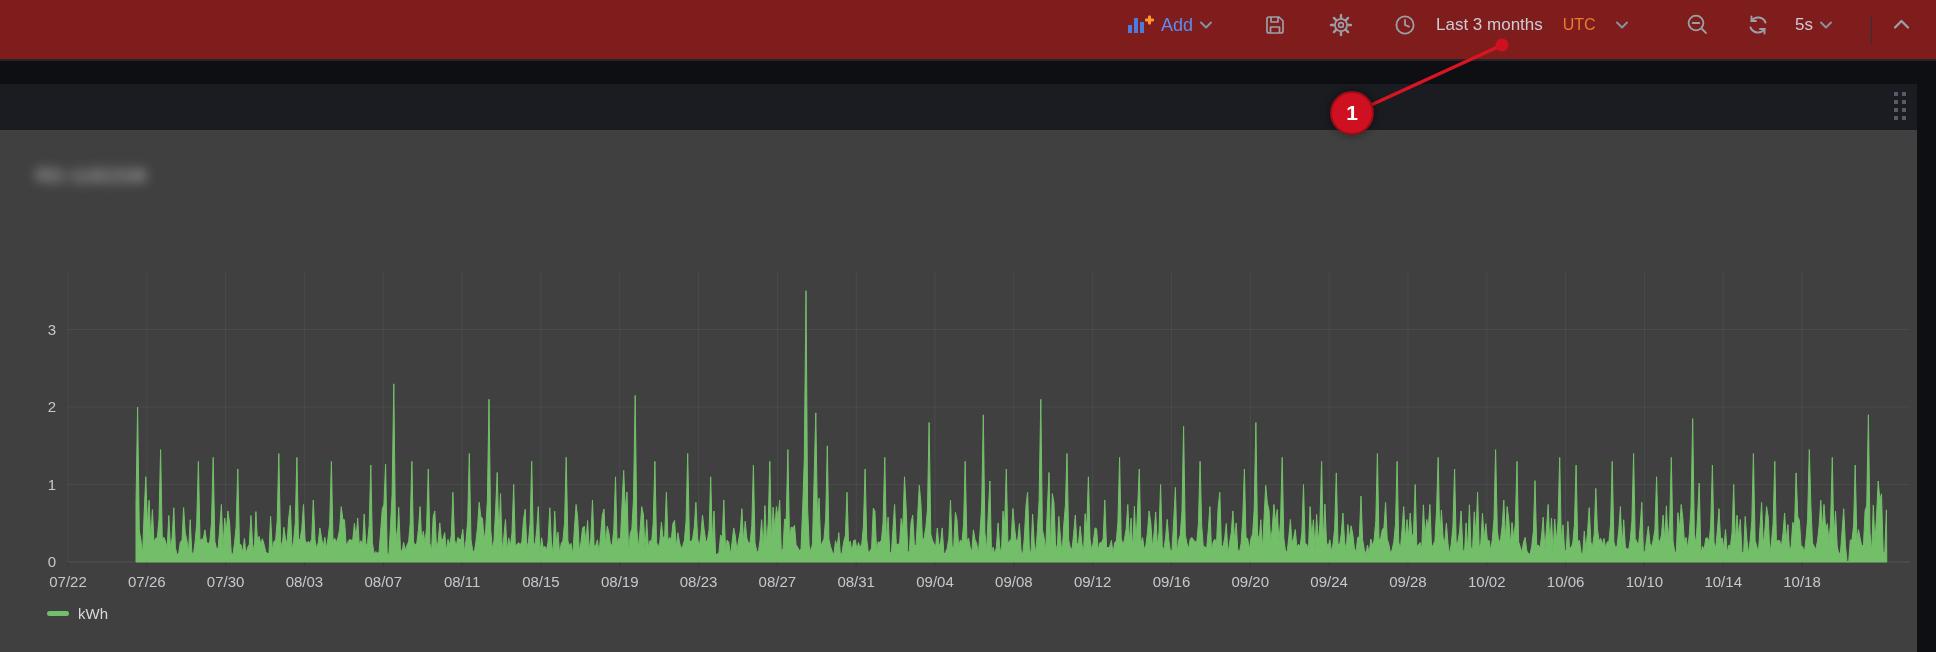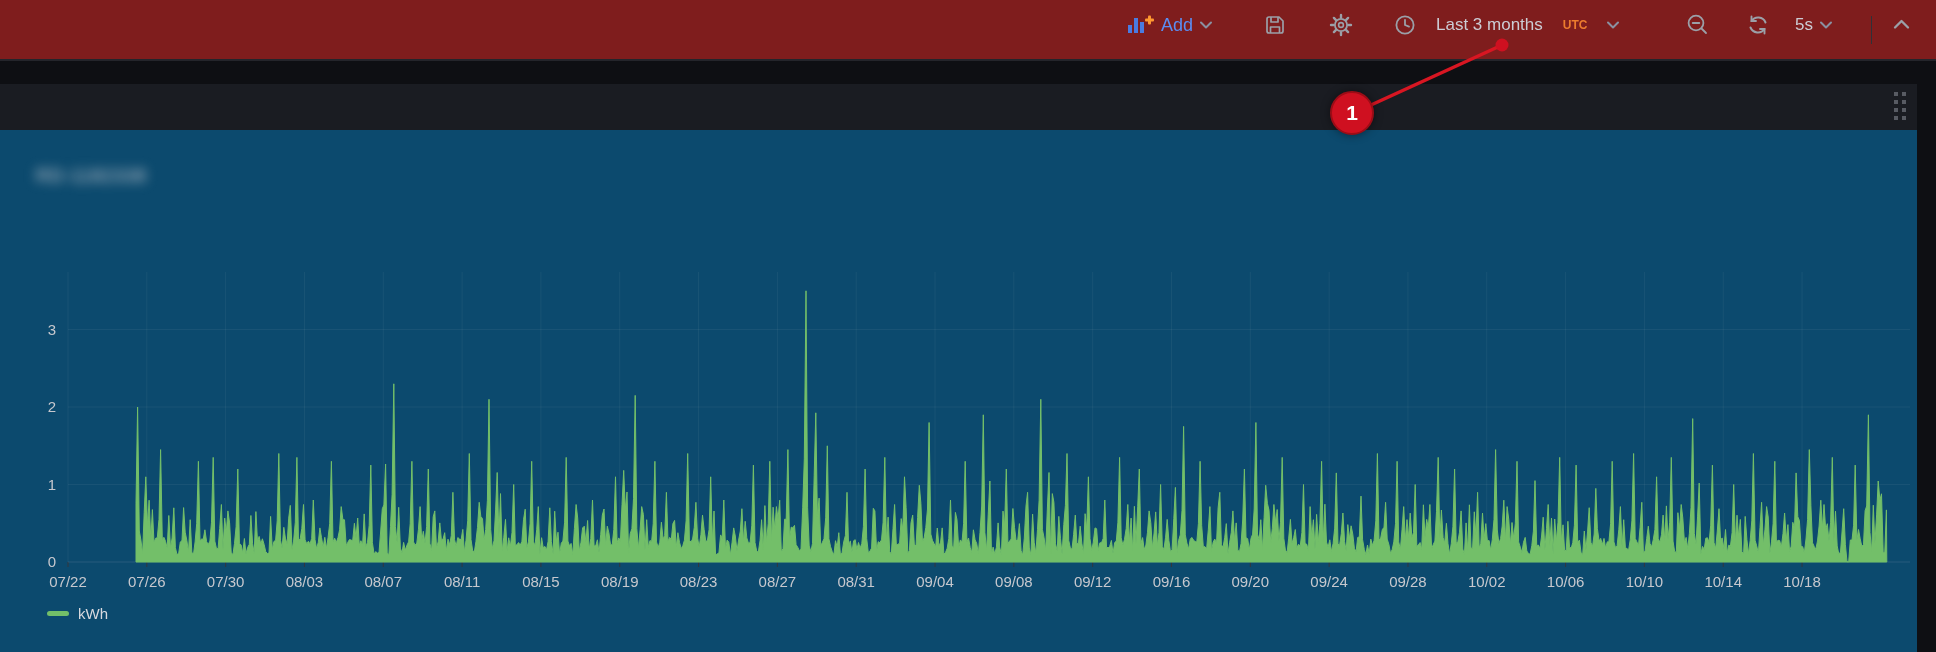--- a/index.html
+++ b/index.html
@@ -8,27 +8,27 @@
         -webkit-font-smoothing:antialiased;}
   
   .toolbar{position:absolute;left:0;top:0;width:1936px;height:59px;
            background:#7f1d1d;border-bottom:2px solid #24252b;}
   .tbtn{position:absolute;display:flex;align-items:center;gap:7px;
         background:none;border:none;padding:0;cursor:pointer;
         color:#9ba0a8;font-family:inherit;}
   .tbtn svg{display:block;}
   .add-label{font-size:18px;font-weight:500;color:#5b8df2;}
   .tp-label{font-size:17px;color:#ccccd4;}
-  .tz-label{font-size:12px;font-weight:700;}
+  .tz-label{font-size:16px;font-weight:400;}
   .iv-label{font-size:17px;color:#ccccd4;}
   .divider{position:absolute;left:1871px;top:16px;width:1px;height:28px;background:#2f3138;}
   
   .subheader{position:absolute;left:0;top:61px;width:1936px;height:23px;background:#0e0f13;}
   
-  .panel{position:absolute;left:0;top:84px;width:1917px;height:568px;background:#0c4a6e;}
+  .panel{position:absolute;left:0;top:84px;width:1917px;height:568px;background:#404040;}
   .panel-header{position:absolute;left:0;top:0;width:1917px;height:46px;background:#1a1c22;}
   .drag-handle{position:absolute;right:7px;top:8px;width:16px;height:32px;
                display:grid;grid-template-columns:4px 4px;grid-auto-rows:4px;
                gap:4px;cursor:grab;}
   .drag-handle span{width:4px;height:4px;background:#585b63;}
   .panel-title{position:absolute;left:36px;top:82px;font-size:18px;font-weight:500;
                letter-spacing:1px;color:#cfd0d6;filter:blur(6px);cursor:pointer;}
   .legend{position:absolute;left:47px;top:521px;display:flex;align-items:center;gap:9px;cursor:pointer;}
   .legend-swatch{width:22px;height:5px;border-radius:3px;background:#73bf69;}
   .legend-label{font-size:15px;color:#d9dadf;}

